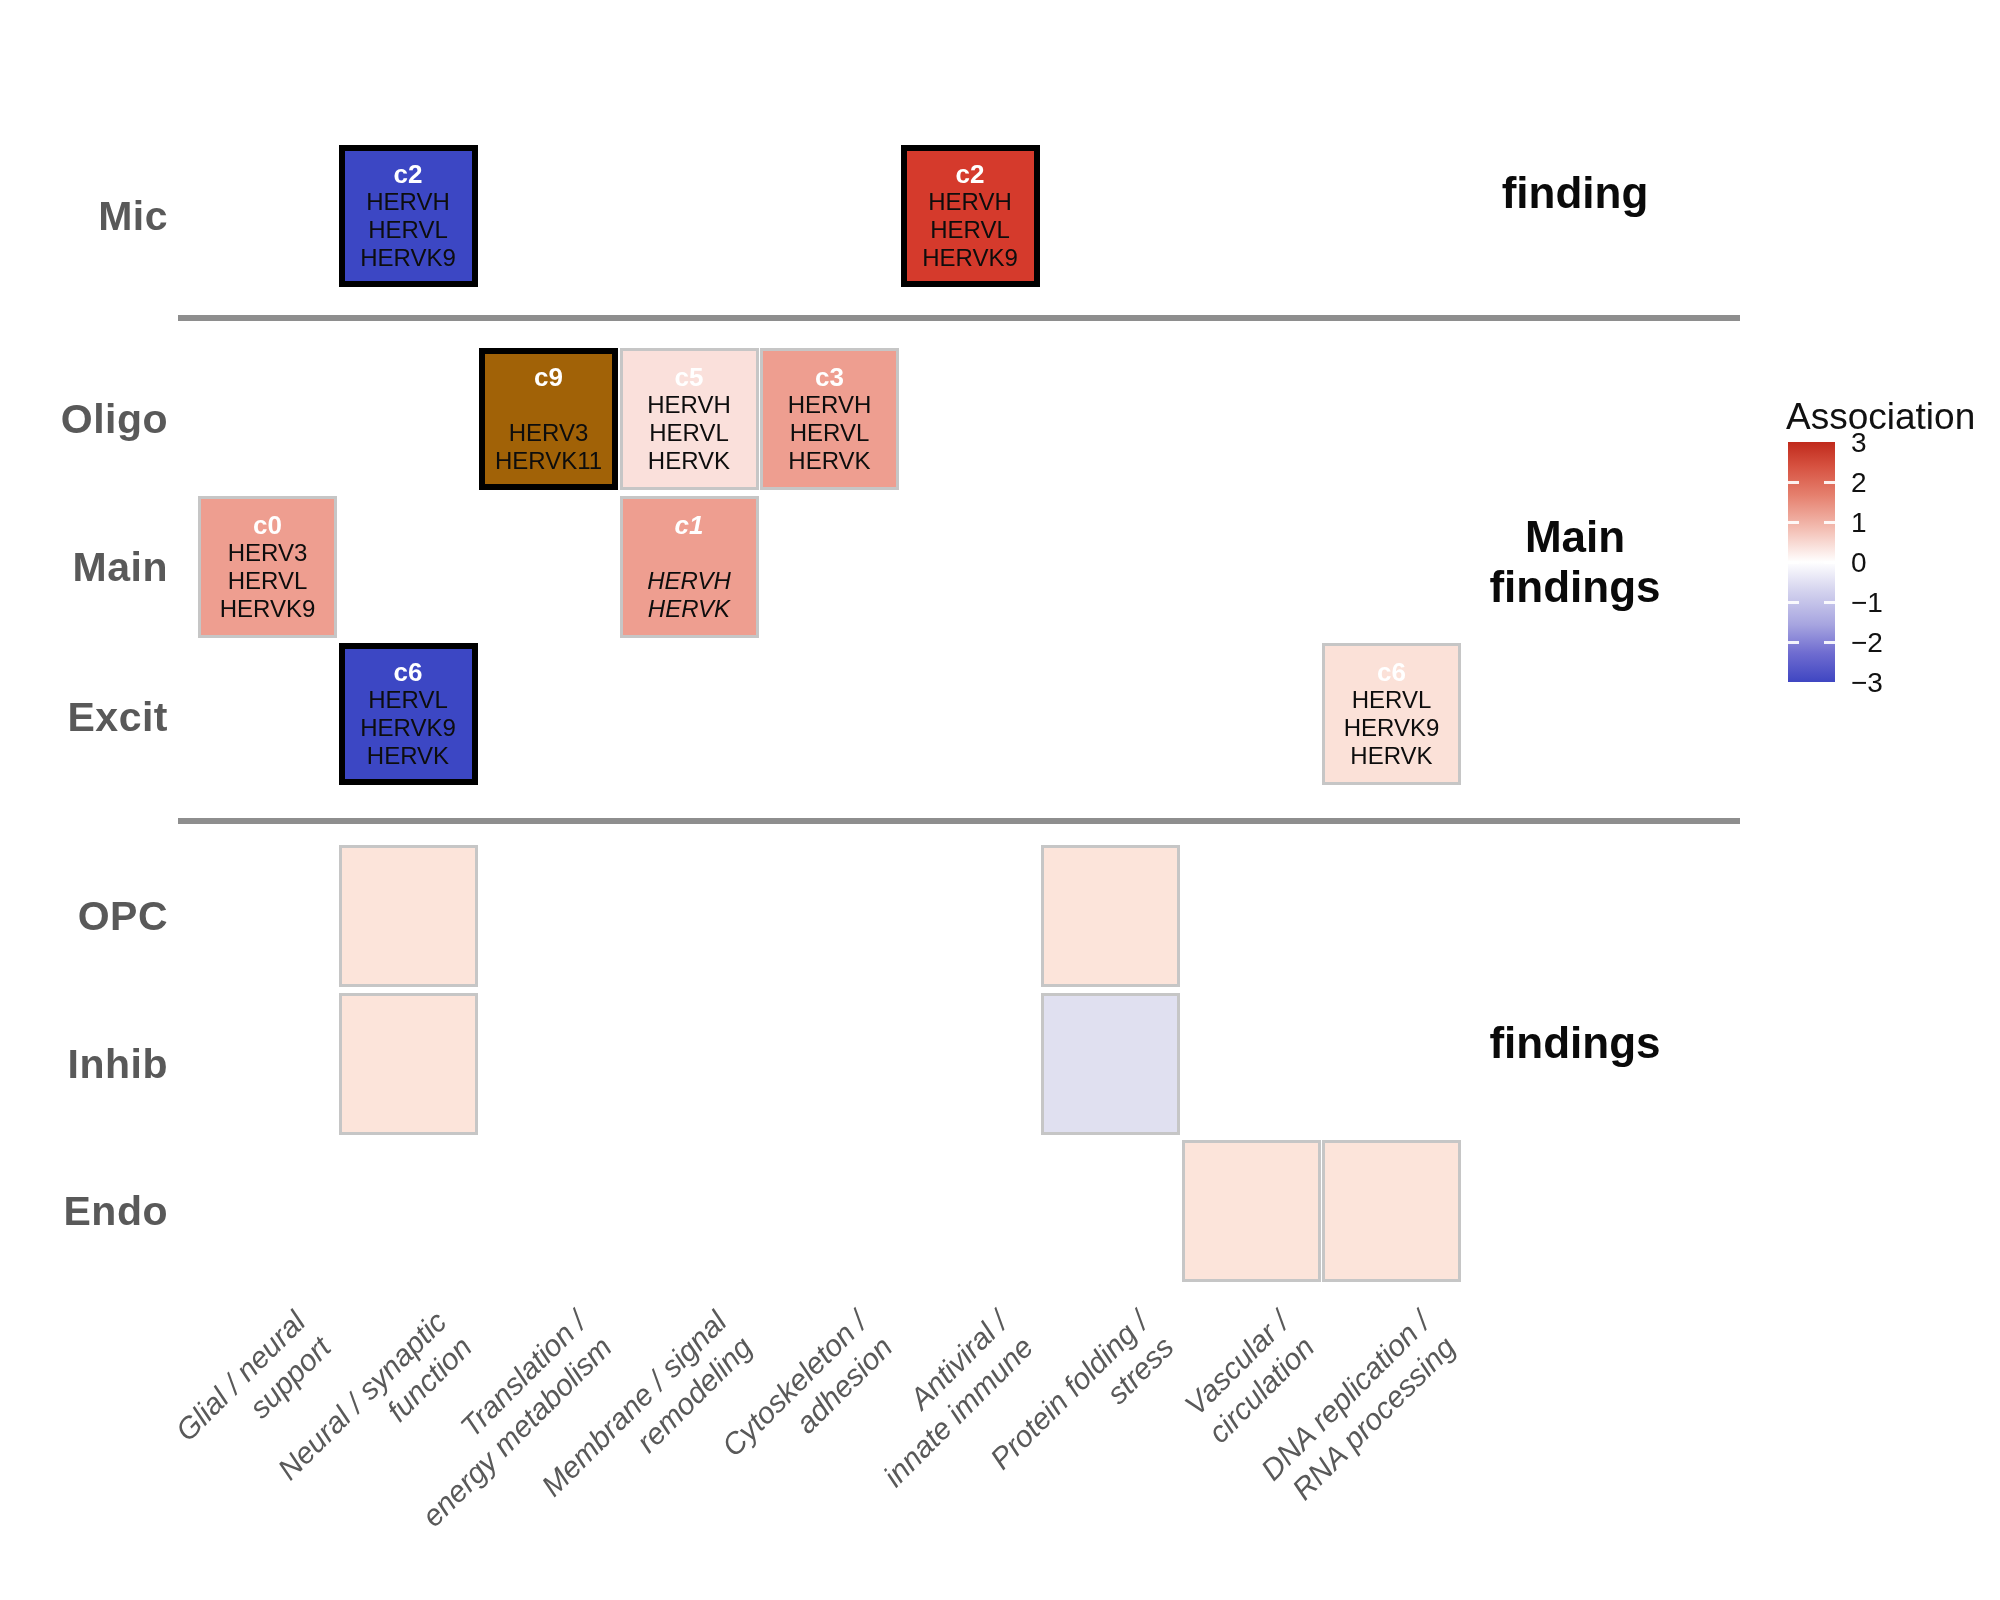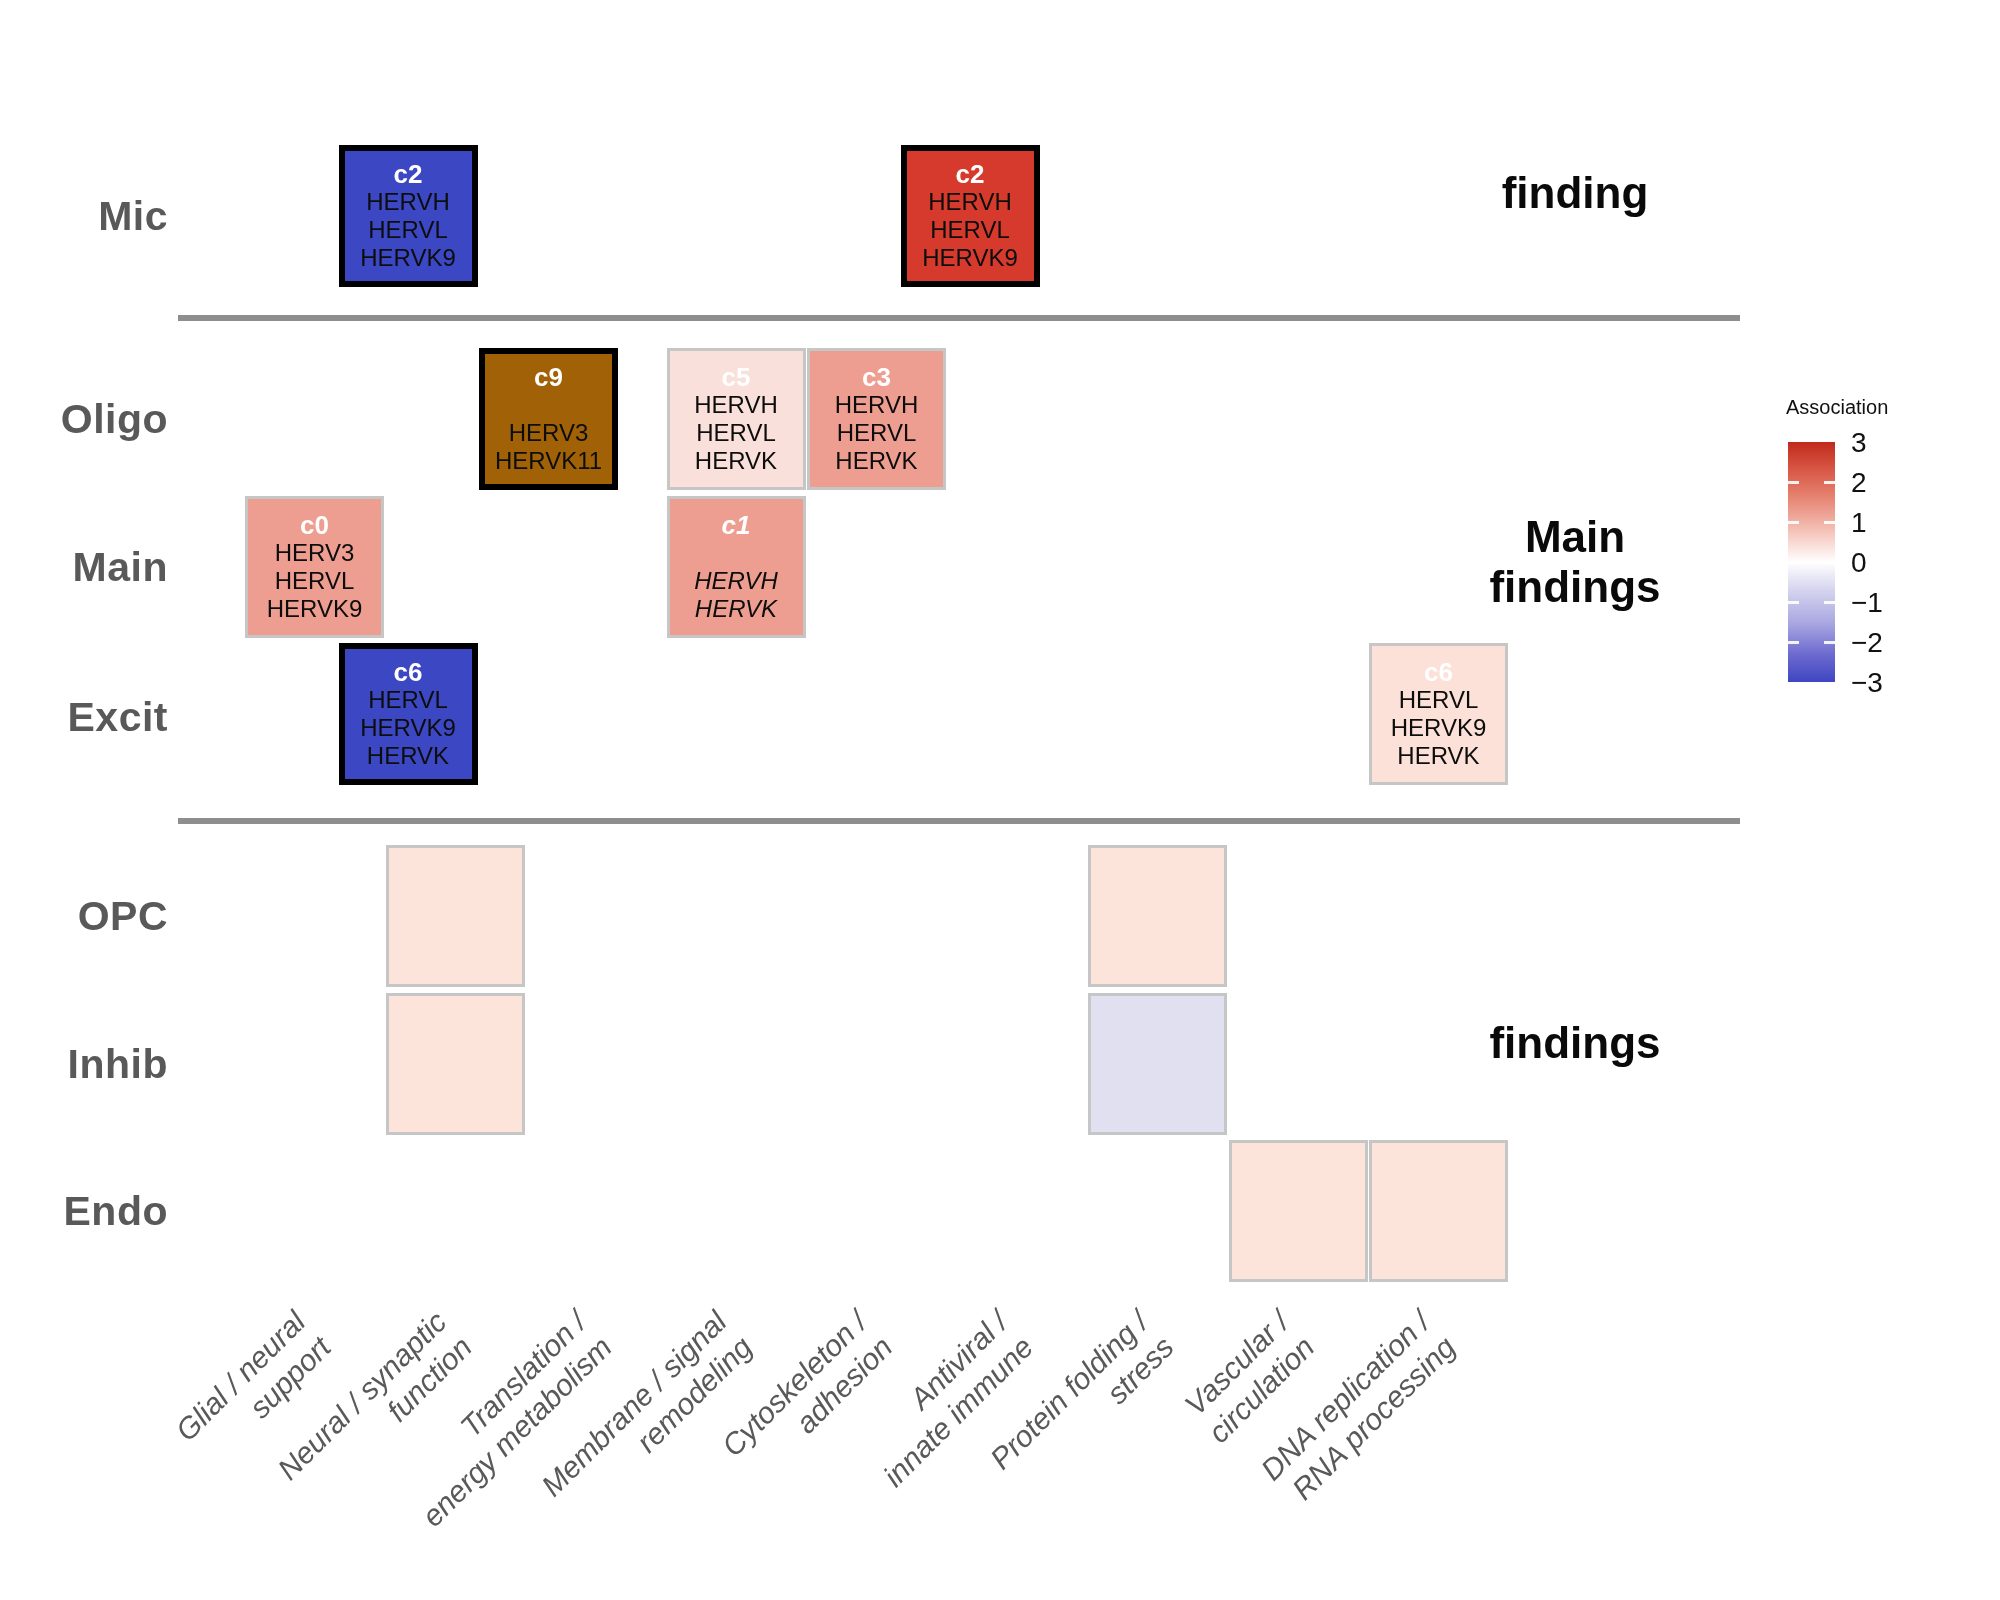--- a/index.html
+++ b/index.html
@@ -14,31 +14,31 @@
   }
   .divider{
     position:absolute; left:178px; width:1562px; height:6px; background:#8e8e8e;
   }
   .tile{
     position:absolute; box-sizing:border-box; width:139px; height:142px;
     display:flex; flex-direction:column; align-items:center; justify-content:center;
     text-align:center;
   }
   .tile.emph{border:6px solid #000;}
-  .tile.soft{border:3px solid #c6c6c6;margin-left:47px;}
+  .tile.soft{border:3px solid #c6c6c6;}
   .tile .cluster{font-size:26px; font-weight:bold; color:#ffffff; line-height:28px;}
   .tile .herv{font-size:24px; color:#0d0d0d; line-height:28px;}
   .tile .spacer{height:28px;}
   .section-label{
     position:absolute; left:1375px; width:400px; text-align:center;
     font-size:44px; font-weight:bold; color:#0a0a0a; line-height:50px;
   }
   .legend-title{
     position:absolute; left:1786px; top:396px;
-    font-size:20px; color:#111; white-space:nowrap;
+    font-size:37px; color:#111; white-space:nowrap;
   }
   #legend-bar{
     position:absolute; left:1788px; top:442px; width:47px; height:240px;
     background:linear-gradient(to bottom,
       #c02a1c 0%, #d65140 10%, #e57f6d 22%, #f3bdb2 36%, #ffffff 50%,
       #d4d3ee 62%, #a7a5e0 76%, #6f6cd0 88%, #3f46c2 100%);
   }
   .legend-notch{
     position:absolute; width:11px; height:3px; background:#ffffff; opacity:0.9;
   }

